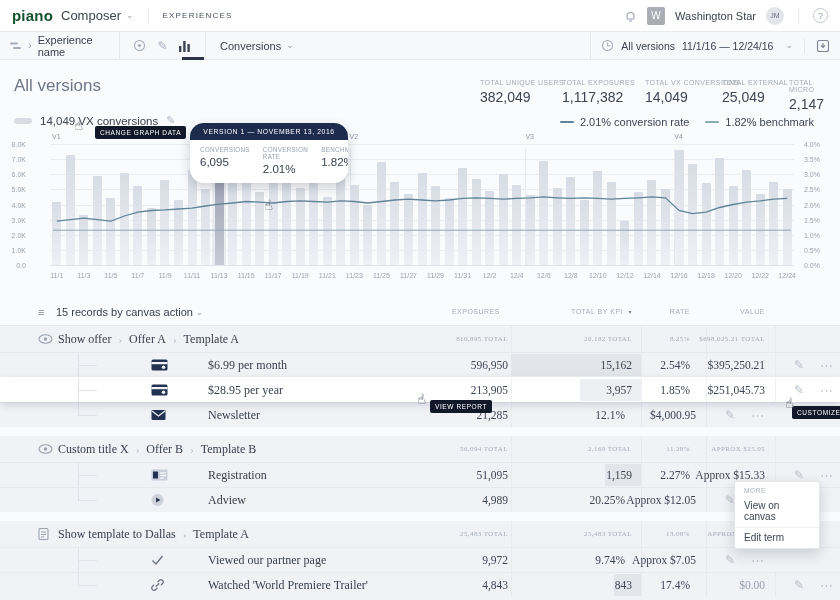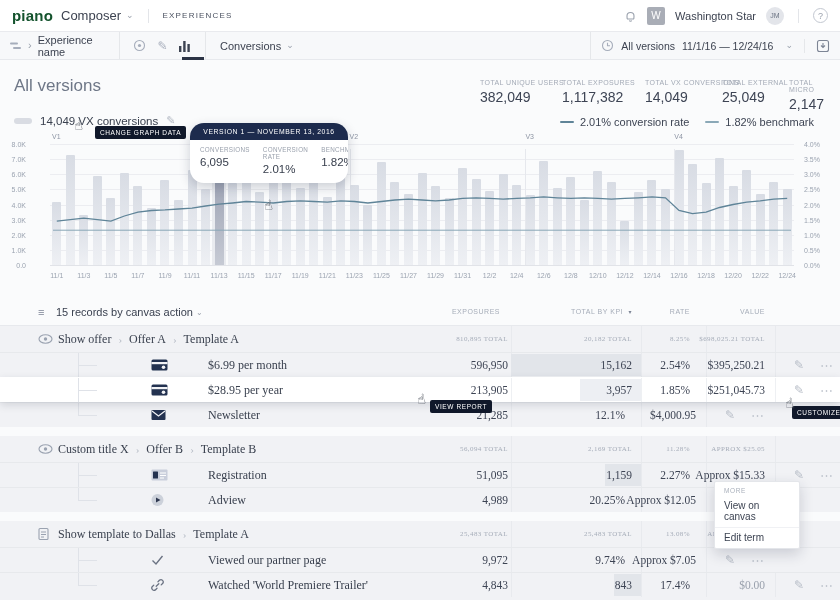--- a/index.html
+++ b/index.html
@@ -119,21 +119,21 @@
   .crumb .sep { color:#b8bec8; margin:0 7px; font-size:11px; }
   .tree-v { position:absolute; left:78px; top:0; bottom:0; width:1px; background:#dfe2e8; }
   .tree-v.half { bottom:12px; }
   .tree-h { position:absolute; left:78px; top:12px; width:19px; height:1px; background:#dfe2e8; }
   .r-ic { position:absolute; left:151px; top:50%; transform:translateY(-50%); display:flex; }
   .r-label { position:absolute; left:208px; top:50%; transform:translateY(-50%); font-size:12px; color:#39404e; white-space:nowrap; }
   .act-pencil { font-size:12px; color:#b6bcc6; line-height:1; }
   .act-dots { font-size:13px; color:#b6bcc6; line-height:1; letter-spacing:1px; }
 
   
-  .menu { position:absolute; left:714px; top:183px; width:86px; background:#fff; z-index:50;
+  .menu { position:absolute; left:734px; top:183px; width:86px; background:#fff; z-index:50;
           border:1px solid #e4e6ea; border-radius:2px; box-shadow:0 5px 14px rgba(25,35,60,.18); }
   .menu .mhd { font-size:6.5px; letter-spacing:.6px; color:#a9b0bb; padding:5px 9px 2px; }
   .menu .mit { font-size:10px; color:#3c4352; padding:4px 9px 5px; }
   .menu .mit + .mit { border-top:1px solid #f0f1f4; }
 </style>
 </head>
 <body>
 
 <header class="topnav">
   <span class="logo">piano</span>

